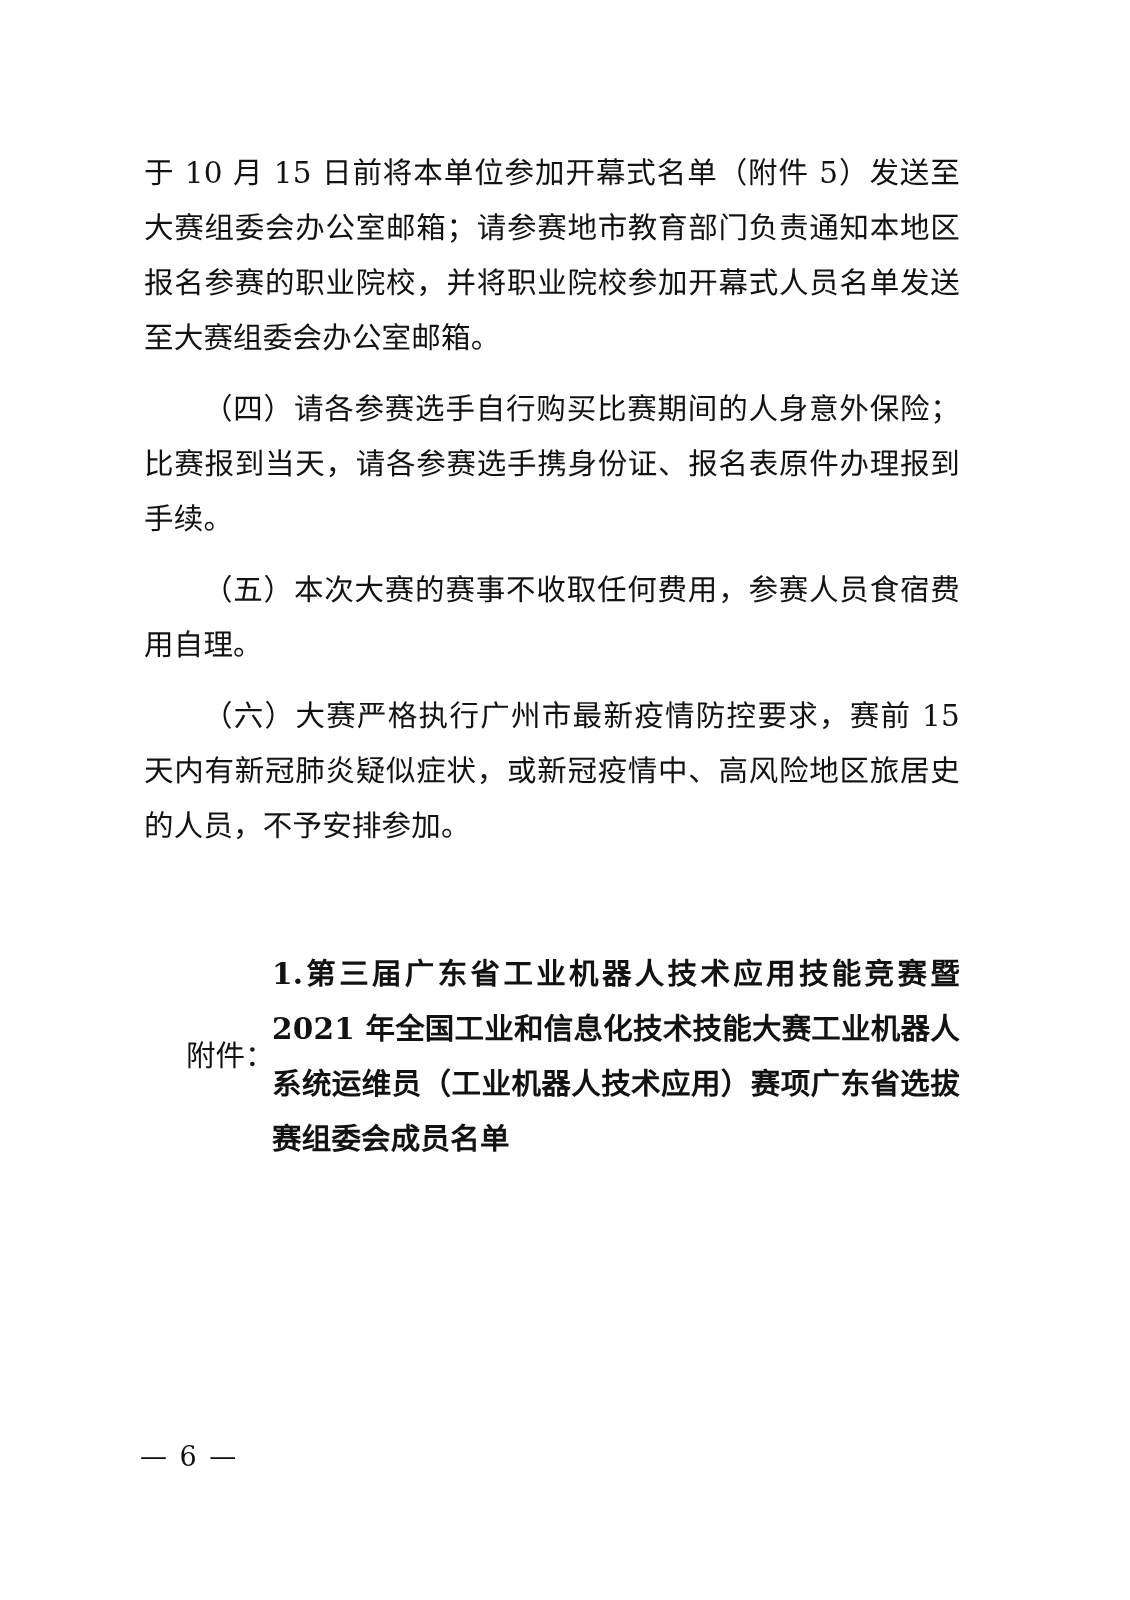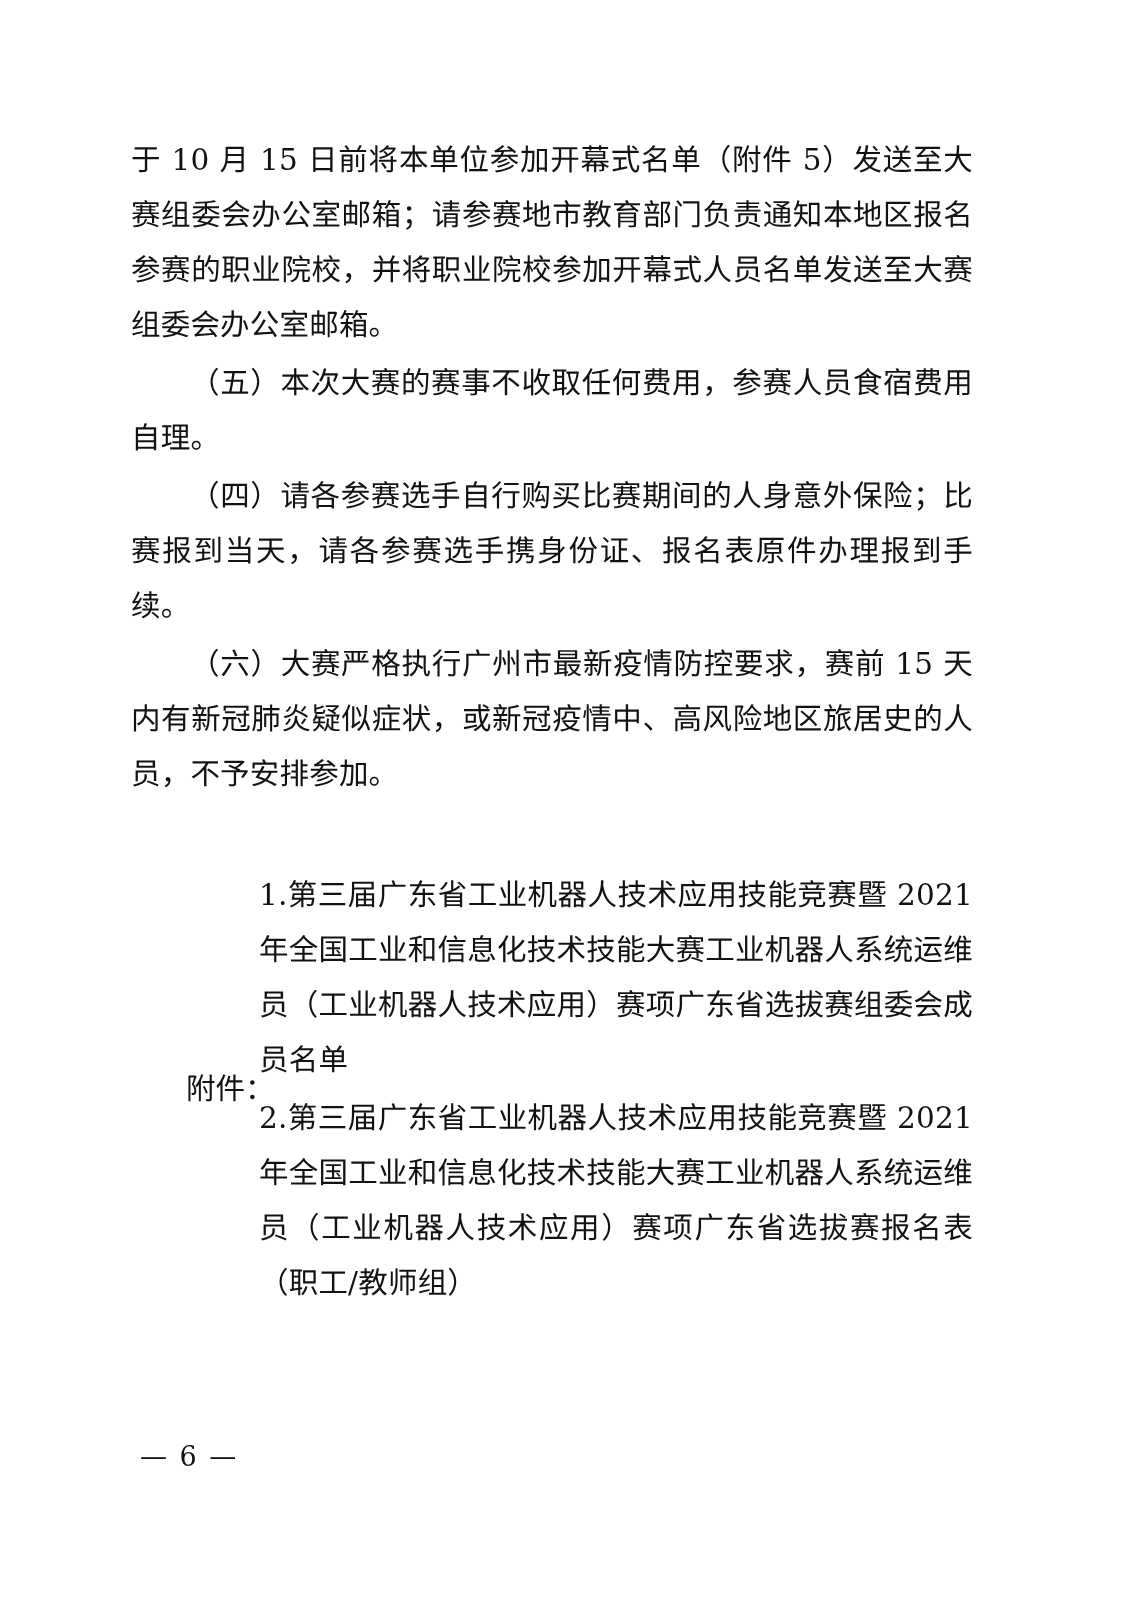--- a/index.html
+++ b/index.html
@@ -22,21 +22,21 @@
     left: 128px;
     top: 130px;
     width: 848px;
   }
   .para {
     font-size: 29.5px;
     line-height: 55px;
     text-align: justify;
     text-justify: inter-ideograph;
     letter-spacing: 0.2px;
-    margin: 3px;
+    margin: 16px;
   }
   .para.indent {
     text-indent: 2em;
   }
   .para + .para {
     margin-top: 0;
   }
   .gap-block {
     height: 60px;
   }
@@ -52,20 +52,21 @@
   .attach-label {
     flex: 0 0 auto;
     width: 128px;
     padding-left: 58px;
     box-sizing: border-box;
     white-space: nowrap;
   }
   .attach-list {
     flex: 1 1 auto;
     min-width: 0;
+    font-weight: bold;
   }
   .attach-item {
     position: relative;
     padding-left: 0;
   }
   .attach-item .num {
     display: inline;
   }
   .footer {
     position: absolute;
@@ -84,40 +85,37 @@
 </style>
 </head>
 <body>
 
 <div class="page">
 
   <div class="content">
 
     <p class="para">于 10 月 15 日前将本单位参加开幕式名单（附件 5）发送至大赛组委会办公室邮箱；请参赛地市教育部门负责通知本地区报名参赛的职业院校，并将职业院校参加开幕式人员名单发送至大赛组委会办公室邮箱。</p>
 
+    <p class="para indent">（四）请各参赛选手自行购买比赛期间的人身意外保险；比赛报到当天，请各参赛选手携身份证、报名表原件办理报到手续。</p>
+
     <p class="para indent">（五）本次大赛的赛事不收取任何费用，参赛人员食宿费用自理。</p>
-
-    <p class="para indent">（四）请各参赛选手自行购买比赛期间的人身意外保险；比赛报到当天，请各参赛选手携身份证、报名表原件办理报到手续。</p>
 
     <p class="para indent">（六）大赛严格执行广州市最新疫情防控要求，赛前 15 天内有新冠肺炎疑似症状，或新冠疫情中、高风险地区旅居史的人员，不予安排参加。</p>
 
     <div class="gap-block"></div>
 
     <div class="attach">
       <div class="attach-row">
         <div class="attach-label">附件：</div>
         <div class="attach-list">
 
           <div class="attach-item">
             <div class="para" style="text-indent:0"><span class="num num-latin">1.</span><span>第三届广东省工业机器人技术应用技能竞赛暨 2021 年全国工业和信息化技术技能大赛工业机器人系统运维员（工业机器人技术应用）赛项广东省选拔赛组委会成员名单</span></div>
           </div>
 
-          <div class="attach-item">
-            <div class="para" style="text-indent:0"><span class="num num-latin">2.</span><span>第三届广东省工业机器人技术应用技能竞赛暨 2021 年全国工业和信息化技术技能大赛工业机器人系统运维员（工业机器人技术应用）赛项广东省选拔赛报名表（职工/教师组）</span></div>
-          </div>
 
 
         </div>
       </div>
     </div>
 
   </div>
 
   <div class="footer">— 6 —</div>
 

